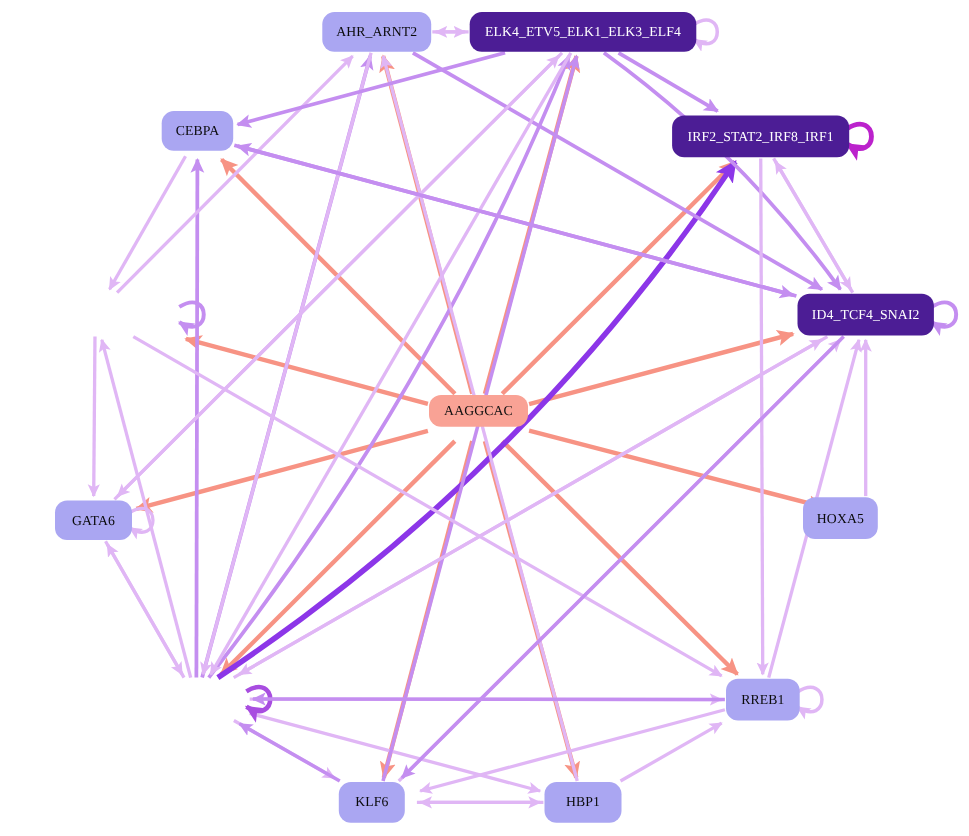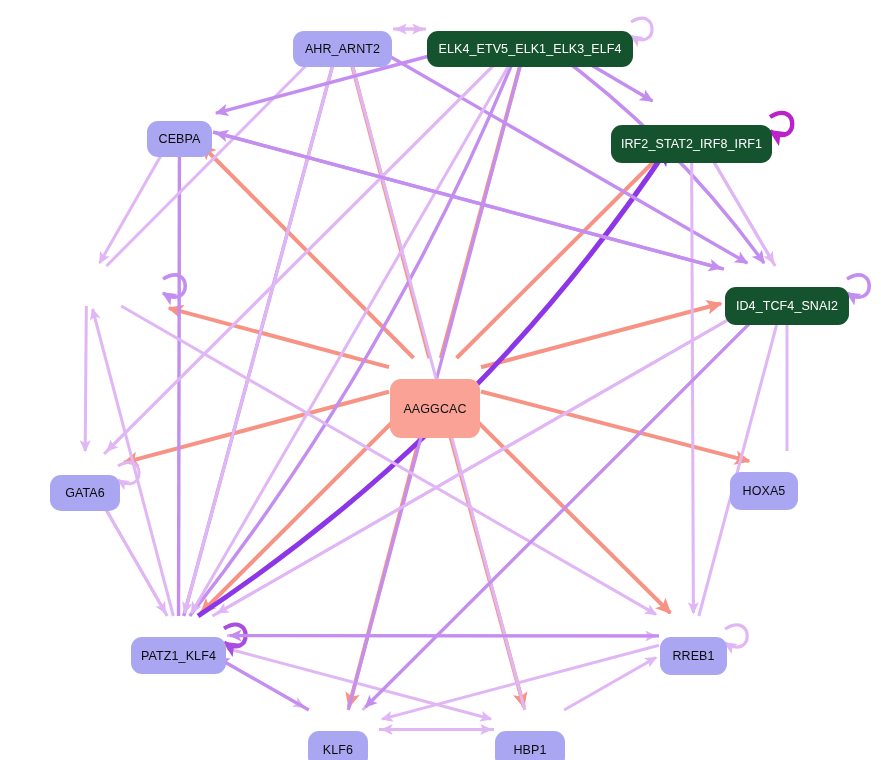--- a/index.html
+++ b/index.html
@@ -34,32 +34,31 @@
   }
   .node {
     position: absolute;
     box-sizing: border-box;
     border-radius: 11px;
     display: flex;
     align-items: center;
     justify-content: center;
     text-align: center;
     white-space: nowrap;
-    font-family: Liberation Sans, sans-serif;
+    font-family: Liberation Serif, serif;
     font-size: 12.5px;
     letter-spacing: 0.1px;
     cursor: pointer;
-    margin-top: 20px;
   }
   .node.light {
     background: #aaa6f2;
     color: #0a0a0a;
   }
   .node.dark {
-    background: #14532d;
+    background: #4c1d95;
     color: #ffffff;
   }
   .node.seed {
     background: #f9a295;
     color: #111111;
   }
   .node-label {
     pointer-events: none;
   }
 </style>
@@ -160,31 +159,28 @@
       </div>
       <div class="node light" style="left: 147px; top: 101px; width: 65px; height: 36px;">
         <span class="node-label">CEBPA</span>
       </div>
       <div class="node dark" style="left: 611px; top: 105px; width: 161px; height: 38px;">
         <span class="node-label">IRF2_STAT2_IRF8_IRF1</span>
       </div>
       <div class="node dark" style="left: 725px; top: 267px; width: 124px; height: 38px;">
         <span class="node-label">ID4_TCF4_SNAI2</span>
       </div>
-      <div class="node seed" style="left: 390px; top: 359px; width: 90px; height: 59px;">
+      <div class="node seed" style="left: 390px; top: 359px; width: 90px; height: 29px;">
         <span class="node-label">AAGGCAC</span>
       </div>
       <div class="node light" style="left: 50px; top: 455px; width: 70px; height: 36px;">
         <span class="node-label">GATA6</span>
       </div>
       <div class="node light" style="left: 730px; top: 452px; width: 68px; height: 38px;">
         <span class="node-label">HOXA5</span>
-      </div>
-      <div class="node light" style="left: 131px; top: 617px; width: 95px; height: 37px;">
-        <span class="node-label">PATZ1_KLF4</span>
       </div>
       <div class="node light" style="left: 660px; top: 617px; width: 67px; height: 38px;">
         <span class="node-label">RREB1</span>
       </div>
       <div class="node light" style="left: 308px; top: 711px; width: 60px; height: 37px;">
         <span class="node-label">KLF6</span>
       </div>
       <div class="node light" style="left: 495px; top: 711px; width: 70px; height: 37px; text-align: center;">
         <span class="node-label">HBP1</span>
       </div>

